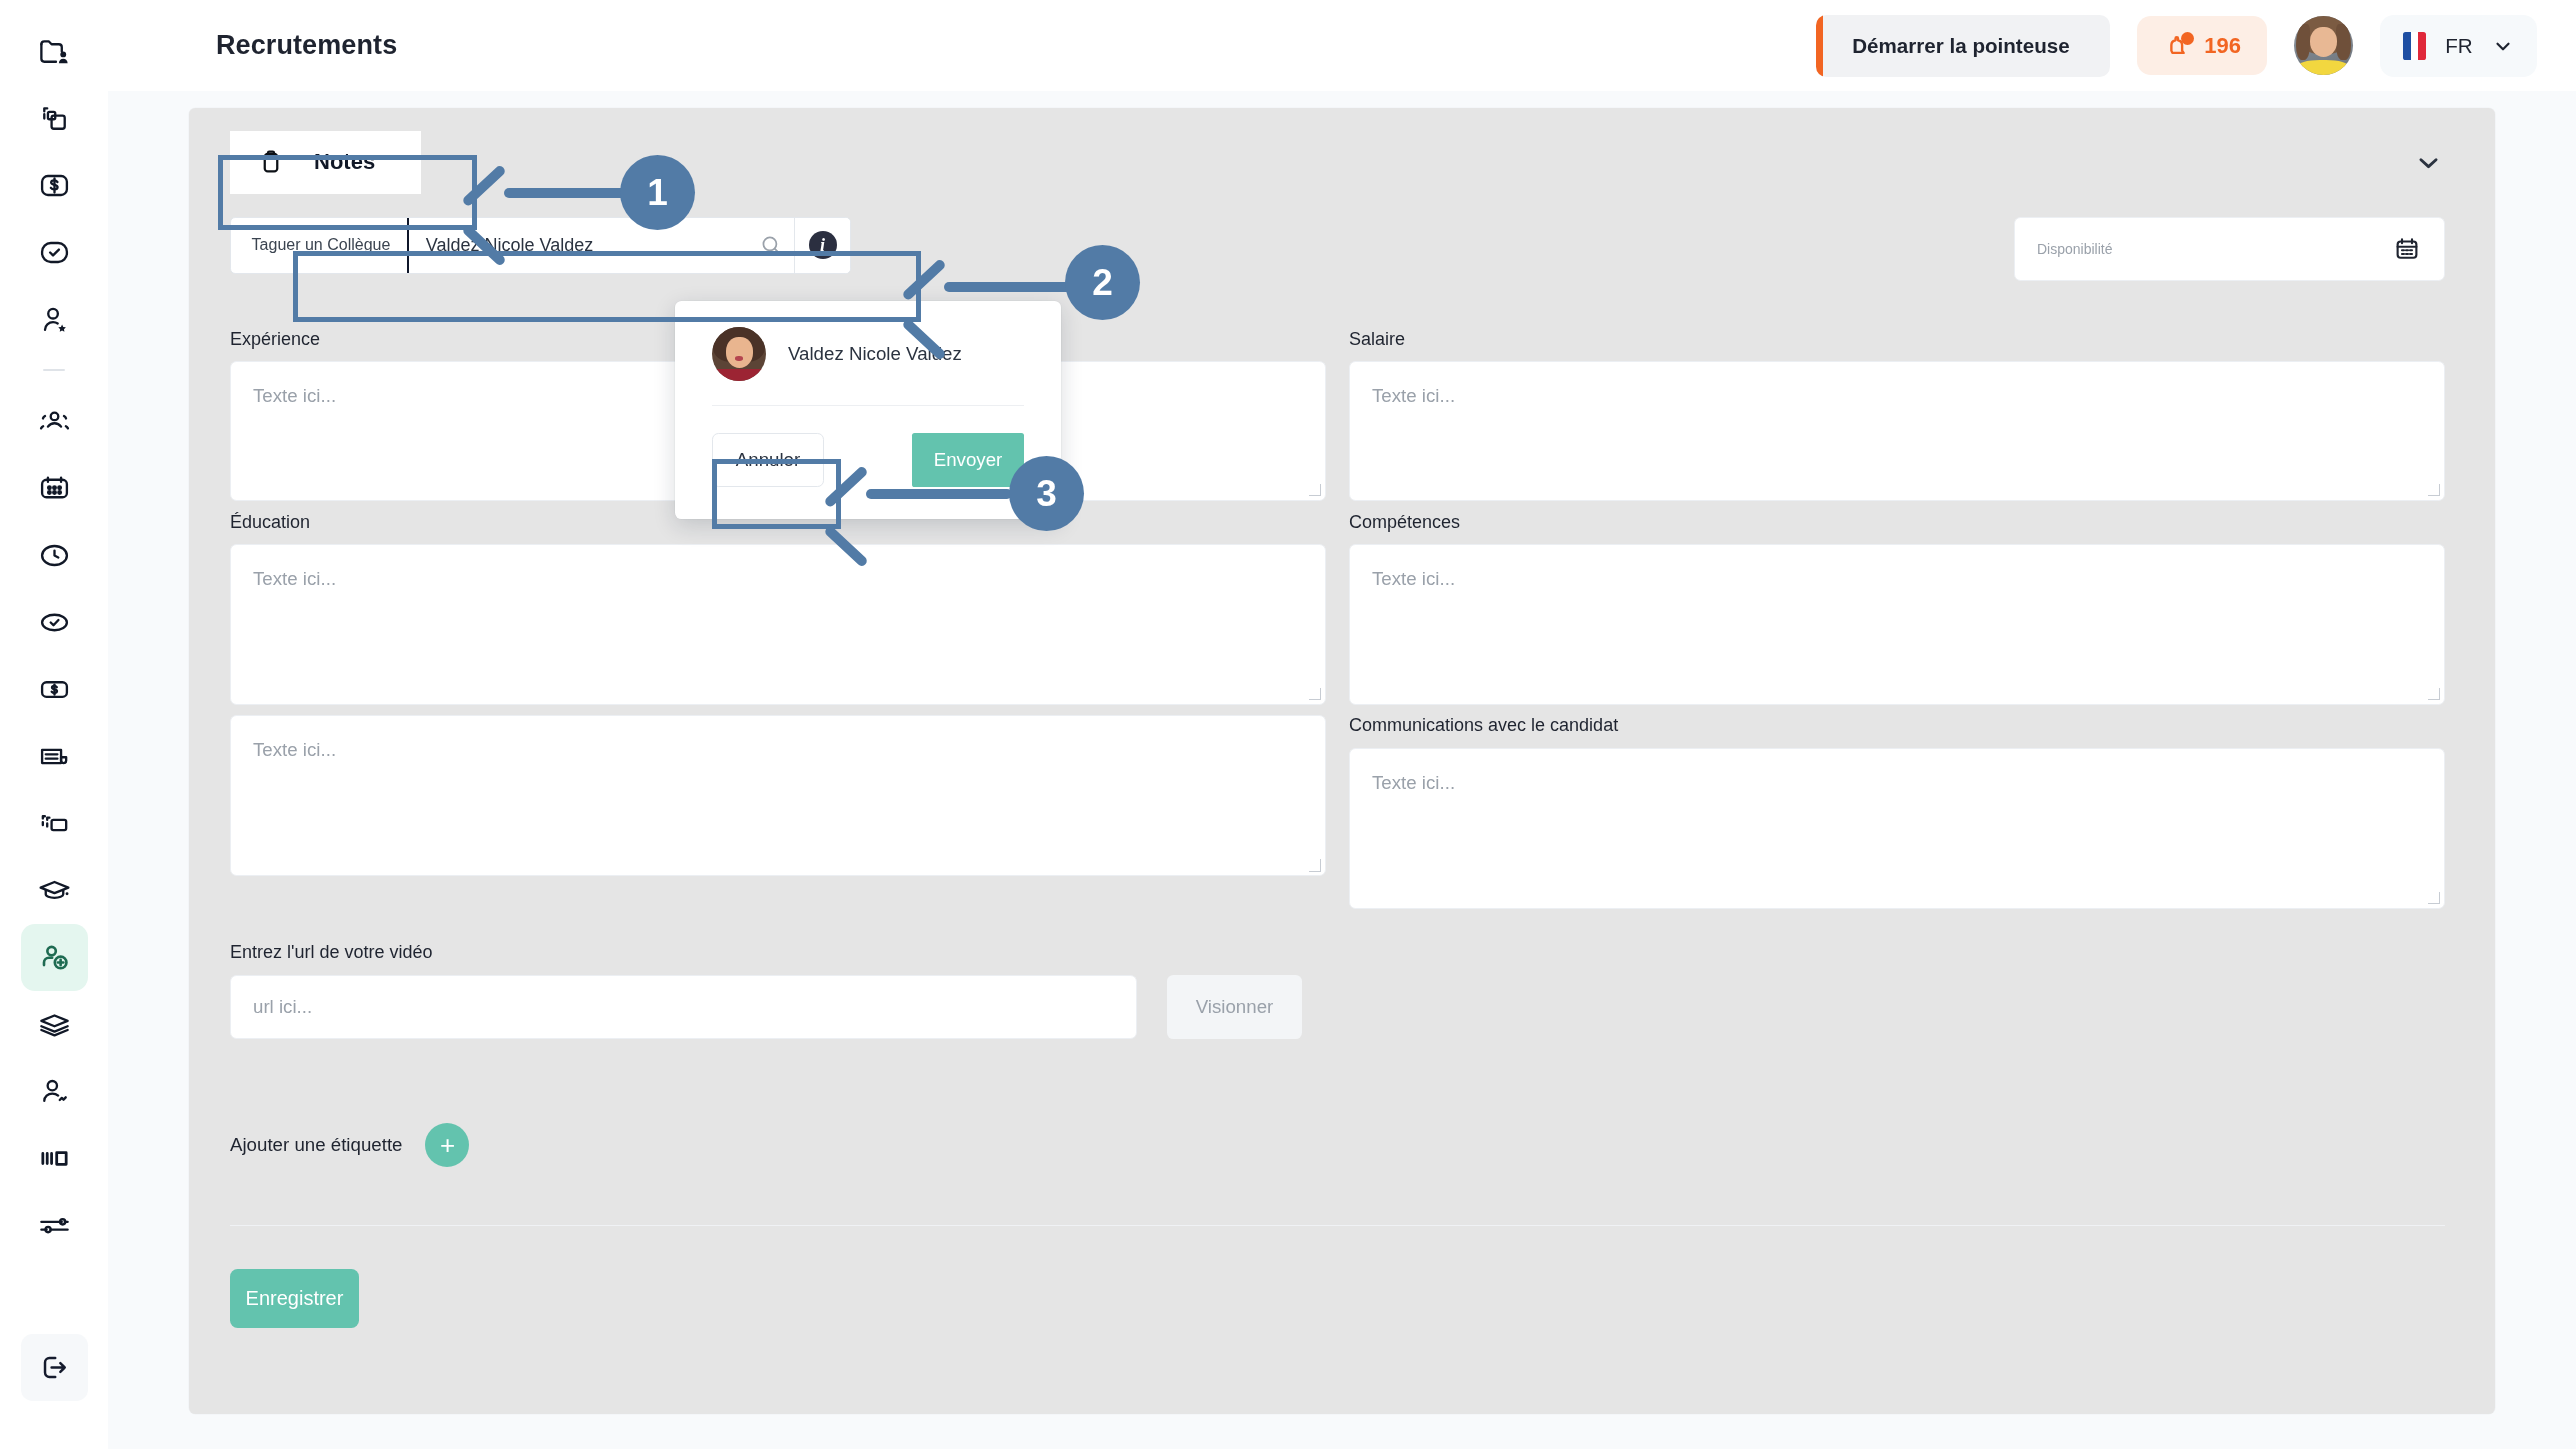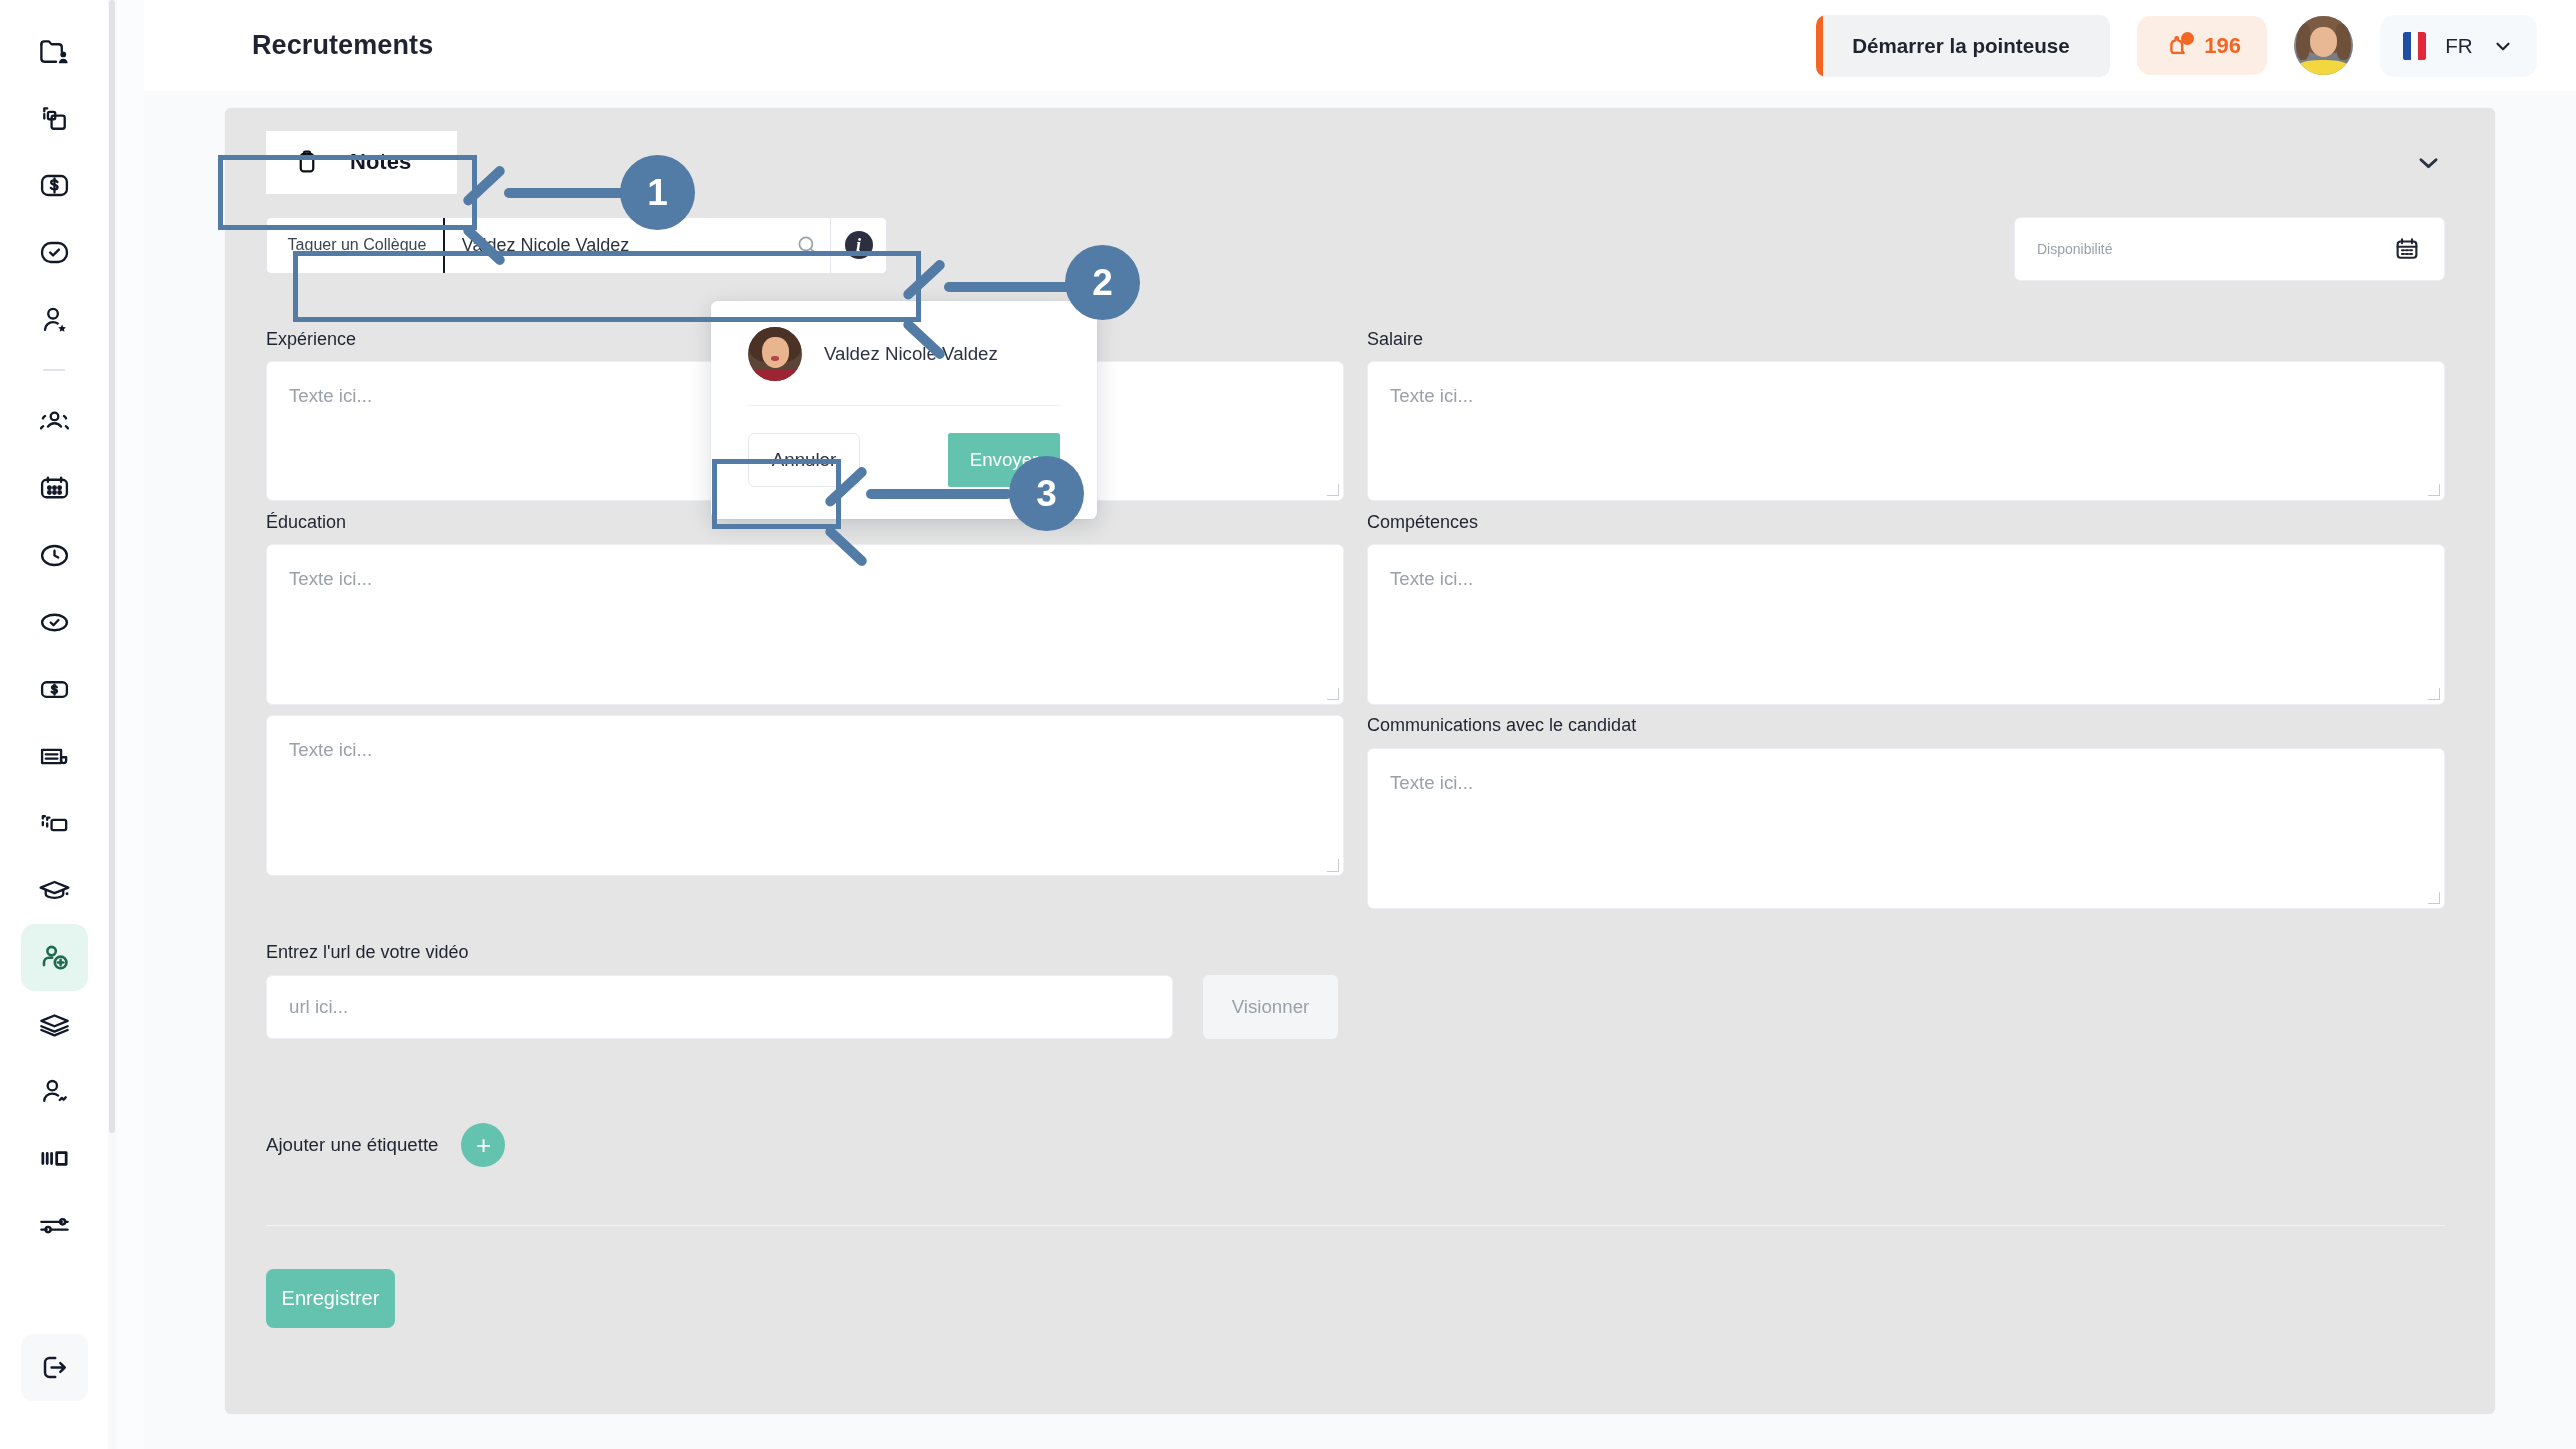--- a/index.html
+++ b/index.html
@@ -2,21 +2,21 @@
 <html style="font-size:10.3px"><head>
 <meta charset="utf-8">
 <style>
   * { box-sizing: border-box; margin: 0; padding: 0; }
   html, body {
     width: 2576px; height: 1449px;
     background: #ffffff;
     font-family: "Liberation Sans", sans-serif;
     overflow: hidden;
   }
-  .app { position: relative; width: 2576px; height: 1449px; display: flex; background:#fbfcfd;gap:36px; }
+  .app { position: relative; width: 2576px; height: 1449px; display: flex; background:#fbfcfd; }
 
   
   .sidebar {
     width: 108px; height: 1449px; background:#ffffff;
     display:flex; flex-direction:column; align-items:center;
     padding-top: 18px; flex:0 0 108px; position:relative; z-index:3;
   }
   .side-icon {
     width: 67px; height: 67px; border-radius: 14px;
     display:flex; align-items:center; justify-content:center;

